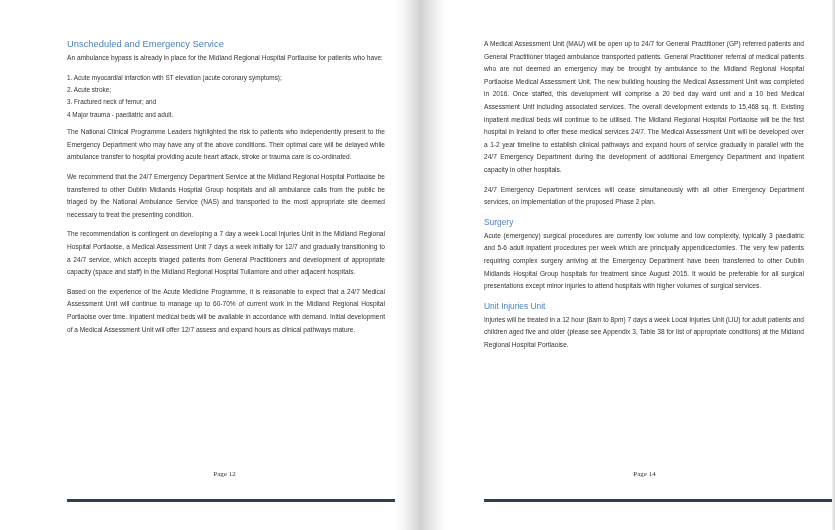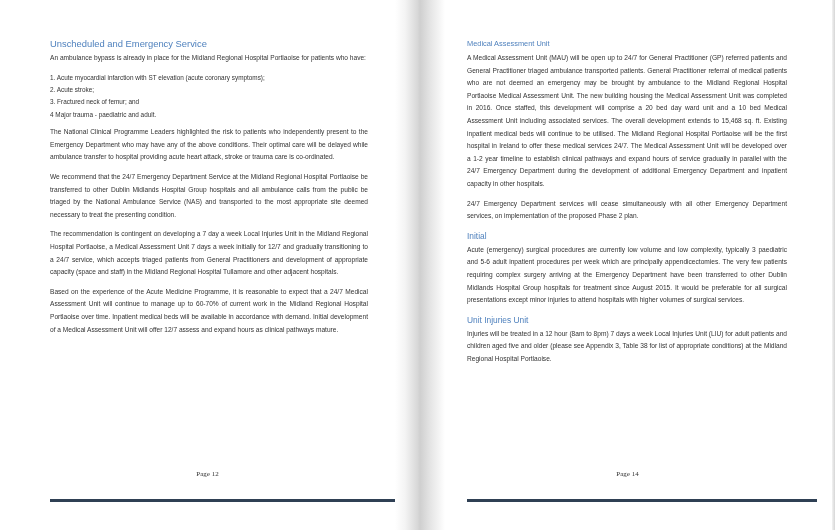--- a/index.html
+++ b/index.html
@@ -2,21 +2,21 @@
 <html><head>
 <meta charset="utf-8">
 <style>
   html, body { margin:0; padding:0; }
   body {
     width:835px; height:530px; overflow:hidden; position:relative;
     background:#ffffff;
     font-family: "Liberation Sans", sans-serif;
   }
   .page {
-    position:absolute; top:0; height:530px; background:#ffffff; overflow:hidden;
+    position:absolute; top:0; height:530px; background:#ffffff; overflow:hidden;margin-left:17px;
   }
   #page-left { left:0; width:405px; }
   #page-right { left:430px; width:405px; }
   .gutter {
     position:absolute; top:0; left:395px; width:50px; height:530px;
     background: linear-gradient(to right, #ffffff 0%, #f4f4f4 20%, #d8d8d8 45%, #cfcfcf 50%, #e4e4e4 70%, #ffffff 100%);
   }
   .right-edge {
     position:absolute; top:0; left:832px; width:3px; height:530px;
     background:linear-gradient(to right,#f2f2f2,#d6d6d6);
@@ -64,24 +64,23 @@
     <p>We recommend that the 24/7 Emergency Department Service at the Midland Regional Hospital Portlaoise be transferred to other Dublin Midlands Hospital Group hospitals and all ambulance calls from the public be triaged by the National Ambulance Service (NAS) and transported to the most appropriate site deemed necessary to treat the presenting condition.</p>
     <p>The recommendation is contingent on developing a 7 day a week Local Injuries Unit in the Midland Regional Hospital Portlaoise, a Medical Assessment Unit 7 days a week initially for 12/7 and gradually transitioning to a 24/7 service, which accepts triaged patients from General Practitioners and development of appropriate capacity (space and staff) in the Midland Regional Hospital Tullamore and other adjacent hospitals.</p>
     <p>Based on the experience of the Acute Medicine Programme, it is reasonable to expect that a 24/7 Medical Assessment Unit will continue to manage up to 60-70% of current work in the Midland Regional Hospital Portlaoise over time. Inpatient medical beds will be available in accordance with demand. Initial development of a Medical Assessment Unit will offer 12/7 assess and expand hours as clinical pathways mature.</p>
   </div>
   <div class="pagenum">Page 12</div>
   <div class="rule"></div>
 </div>
 
 <div class="page" id="page-right">
   <div class="content">
-    <div class="h first">Medical Assessment Unit</div>
     <p>A Medical Assessment Unit (MAU) will be open up to 24/7 for General Practitioner (GP) referred patients and General Practitioner triaged ambulance transported patients. General Practitioner referral of medical patients who are not deemed an emergency may be brought by ambulance to the Midland Regional Hospital Portlaoise Medical Assessment Unit. The new building housing the Medical Assessment Unit was completed in 2016. Once staffed, this development will comprise a 20 bed day ward unit and a 10 bed Medical Assessment Unit including associated services. The overall development extends to 15,468 sq. ft. Existing inpatient medical beds will continue to be utilised. The Midland Regional Hospital Portlaoise will be the first hospital in Ireland to offer these medical services 24/7. The Medical Assessment Unit will be developed over a 1-2 year timeline to establish clinical pathways and expand hours of service gradually in parallel with the 24/7 Emergency Department during the development of additional Emergency Department and inpatient capacity in other hospitals.</p>
     <p>24/7 Emergency Department services will cease simultaneously with all other Emergency Department services, on implementation of the proposed Phase 2 plan.</p>
-    <div class="h">Initial</div>
+    <div class="h">Surgery</div>
     <p>Acute (emergency) surgical procedures are currently low volume and low complexity, typically 3 paediatric and 5-6 adult inpatient procedures per week which are principally appendicectomies. The very few patients requiring complex surgery arriving at the Emergency Department have been transferred to other Dublin Midlands Hospital Group hospitals for treatment since August 2015. It would be preferable for all surgical presentations except minor injuries to attend hospitals with higher volumes of surgical services.</p>
     <div class="h">Unit Injuries Unit</div>
     <p>Injuries will be treated in a 12 hour (8am to 8pm) 7 days a week Local Injuries Unit (LIU) for adult patients and children aged five and older (please see Appendix 3, Table 38 for list of appropriate conditions) at the Midland Regional Hospital Portlaoise.</p>
   </div>
   <div class="pagenum">Page 14</div>
   <div class="rule"></div>
 </div>
 
 <div class="gutter"></div>
 <div class="right-edge"></div>

